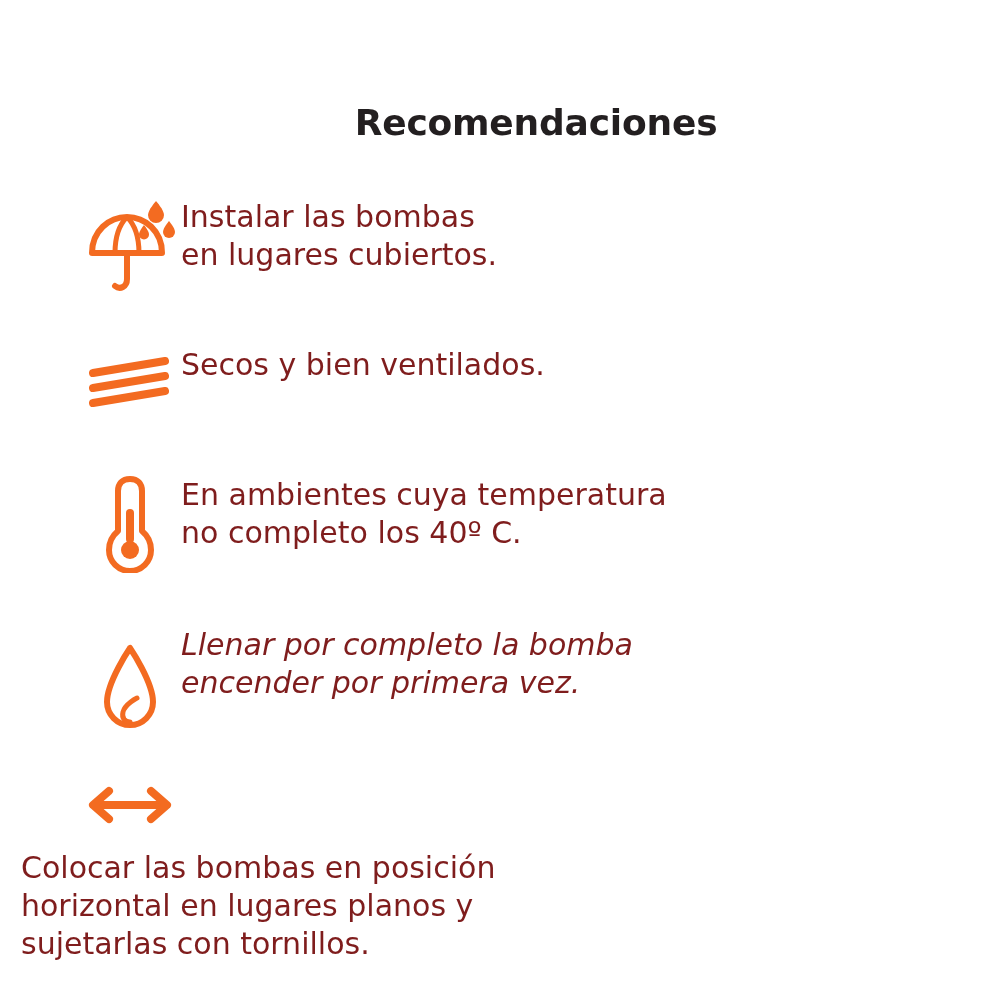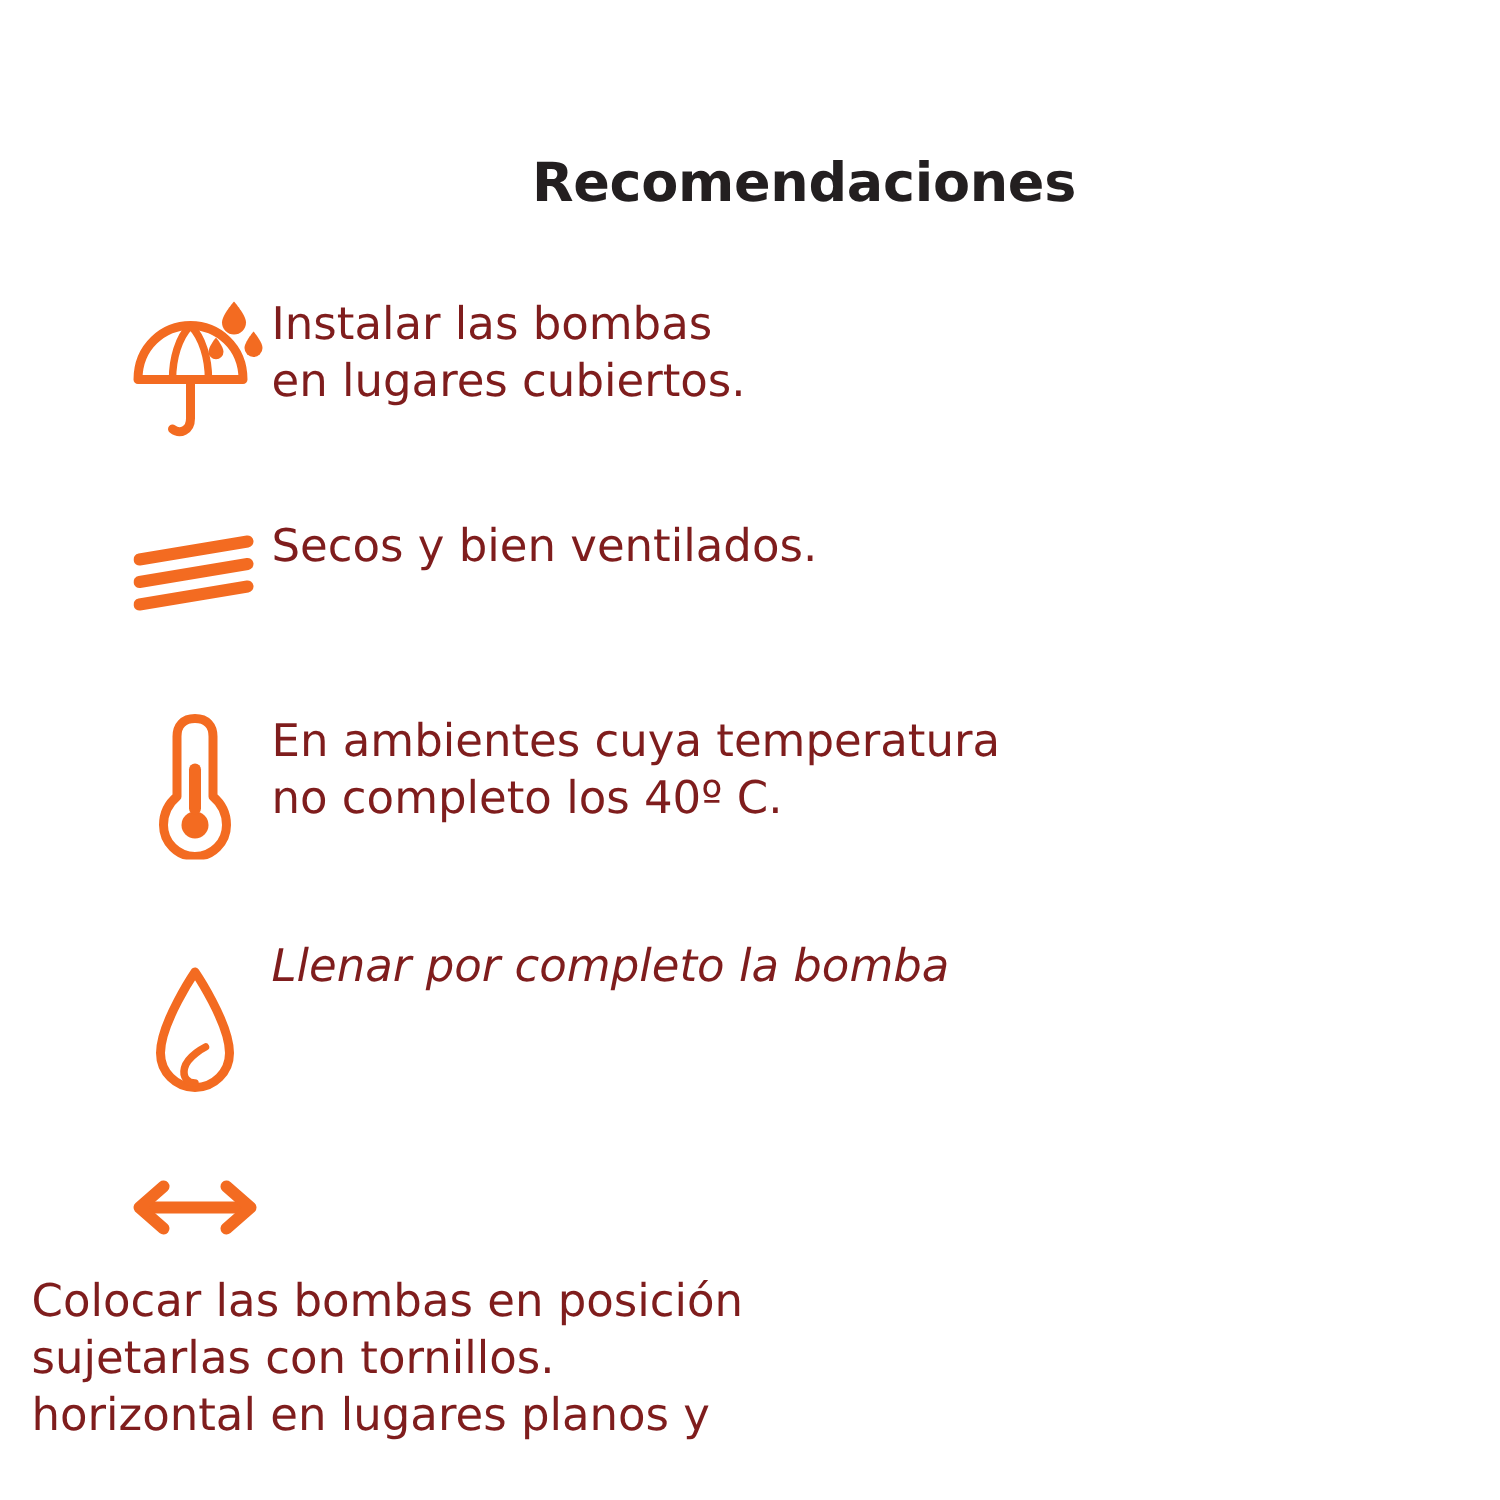--- a/index.html
+++ b/index.html
@@ -160,34 +160,35 @@
       <div class="icon-cell">
         <span class="icon">
           <svg width="58" height="98" viewBox="0 0 58 98" fill="none" xmlns="http://www.w3.org/2000/svg">
             <path d="M29 6 C29 6 6 40 6 60 a23 23 0 0 0 46 0 C52 40 29 6 29 6 Z" stroke="#F36B21" stroke-width="6" stroke-linejoin="round" fill="none"></path>
             <path d="M36 56 C36 56 24 62 22 70 c-1.5 6 2 10 7 10" stroke="#F36B21" stroke-width="5" stroke-linecap="round" fill="none"></path>
           </svg>
         </span>
       </div>
       <div class="text-cell">
         <span class="line">Llenar por completo la bomba</span>
+        <span class="line">encender por primera vez.</span>
       </div>
     </li>
 
     <li class="row row-5">
       <div class="icon-cell">
         <span class="icon">
           <svg width="90" height="44" viewBox="0 0 90 44" fill="none" xmlns="http://www.w3.org/2000/svg">
             <path d="M12 22 L78 22" stroke="#F36B21" stroke-width="8" stroke-linecap="round"></path>
             <path d="M24 8 L8 22 L24 36" stroke="#F36B21" stroke-width="8" stroke-linecap="round" stroke-linejoin="round" fill="none"></path>
             <path d="M66 8 L82 22 L66 36" stroke="#F36B21" stroke-width="8" stroke-linecap="round" stroke-linejoin="round" fill="none"></path>
           </svg>
         </span>
       </div>
       <div class="text-cell">
         <span class="line">Colocar las bombas en posición</span>
+        <span class="line">horizontal en lugares planos y</span>
         <span class="line">sujetarlas con tornillos.</span>
-        <span class="line">horizontal en lugares planos y</span>
       </div>
     </li>
 
   </ul>
 </div>
 
 </body></html>

